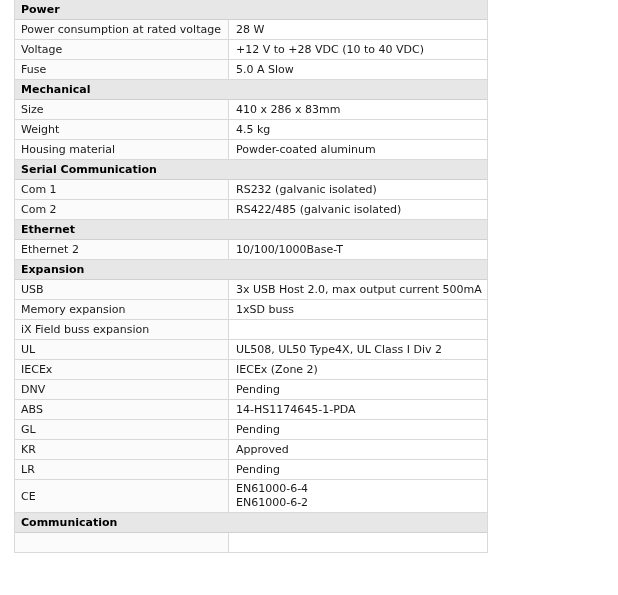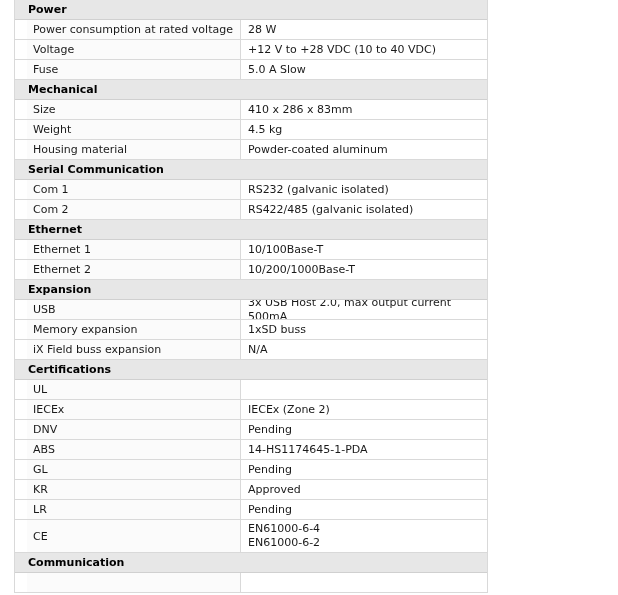--- a/index.html
+++ b/index.html
@@ -27,41 +27,40 @@
     width: 474px;
     border-left: 1px solid var(--row_border);
     border-right: 1px solid var(--row_border);
   }
   .section-header {
     height: 20px;
     background: var(--header_bg);
     border-bottom: 1px solid var(--header_border);
     display: flex;
     align-items: center;
-    padding-left: 13px;
+    padding-left: 6px;
     font-weight: bold;
     font-size: 11px;
     color: #000;
   }
   .spec-row {
     display: flex;
     height: 20px;
     border-bottom: 1px solid var(--row_border);
   }
   .spec-row.tall { height: 33px; }
   .spec-label {
     width: 214px;
     background: var(--label_bg);
     border-right: 1px solid var(--row_border);
     display: flex;
     align-items: center;
     padding-left: 6px;
     overflow: hidden;
     white-space: nowrap;
-    margin-left: 12px;
   }
   .spec-value {
     flex: 1;
     background: var(--value_bg);
     display: flex;
     align-items: center;
     padding-left: 7px;
     overflow: hidden;
     white-space: pre-line;
     line-height: 14px;
@@ -113,49 +112,42 @@
   </div>
   <div class="spec-row">
     <div class="spec-label">Com 2</div>
     <div class="spec-value">RS422/485 (galvanic isolated)</div>
   </div>
 
   <div class="section-header">
     <span>Ethernet</span>
   </div>
   <div class="spec-row">
-    <div class="spec-label">Ethernet 1</div>
-    <div class="spec-value">10/100Base-T</div>
-  </div>
-  <div class="spec-row">
     <div class="spec-label">Ethernet 2</div>
-    <div class="spec-value">10/200/1000Base-T</div>
+    <div class="spec-value">10/100/1000Base-T</div>
   </div>
 
   <div class="section-header">
     <span>Expansion</span>
   </div>
   <div class="spec-row">
     <div class="spec-label">USB</div>
     <div class="spec-value">3x USB Host 2.0, max output current 500mA</div>
   </div>
   <div class="spec-row">
     <div class="spec-label">Memory expansion</div>
     <div class="spec-value">1xSD buss</div>
   </div>
   <div class="spec-row">
     <div class="spec-label">iX Field buss expansion</div>
-    <div class="spec-value">N/A</div>
   </div>
 
-  <div class="section-header">
-    <span>Certifications</span>
-  </div>
   <div class="spec-row">
     <div class="spec-label">UL</div>
+    <div class="spec-value">UL508, UL50 Type4X, UL Class I Div 2</div>
   </div>
   <div class="spec-row">
     <div class="spec-label">IECEx</div>
     <div class="spec-value">IECEx (Zone 2)</div>
   </div>
   <div class="spec-row">
     <div class="spec-label">DNV</div>
     <div class="spec-value">Pending</div>
   </div>
   <div class="spec-row">

